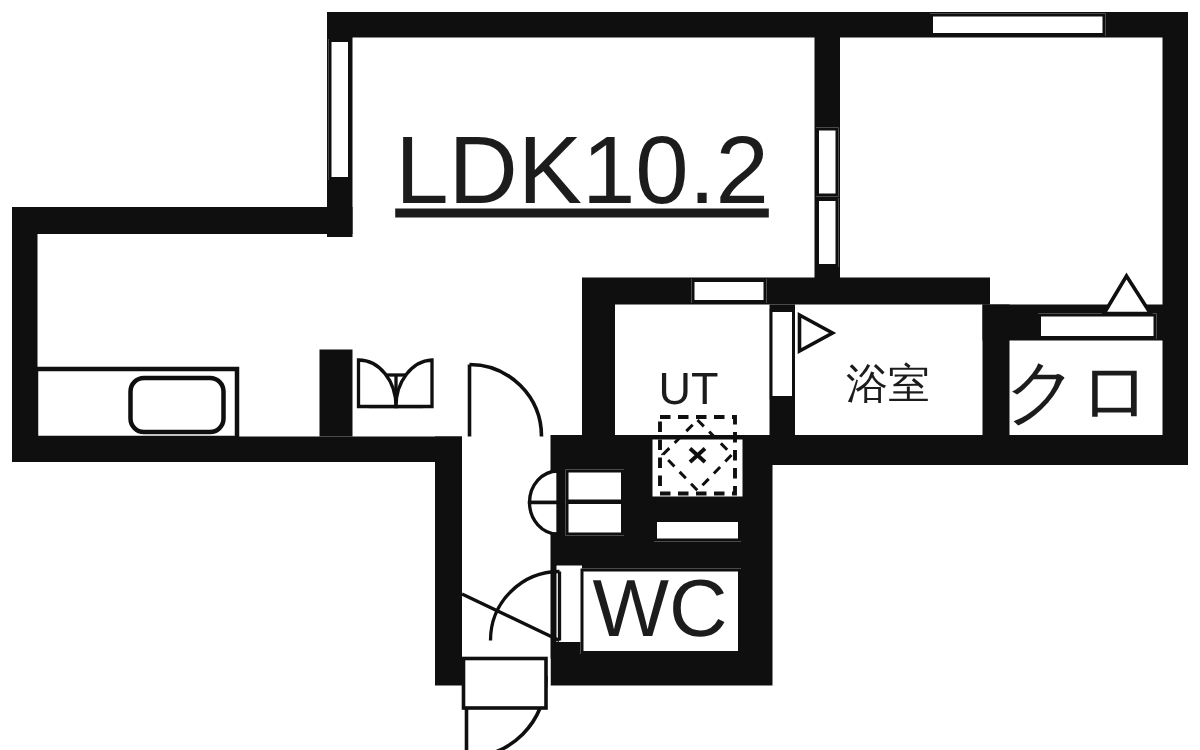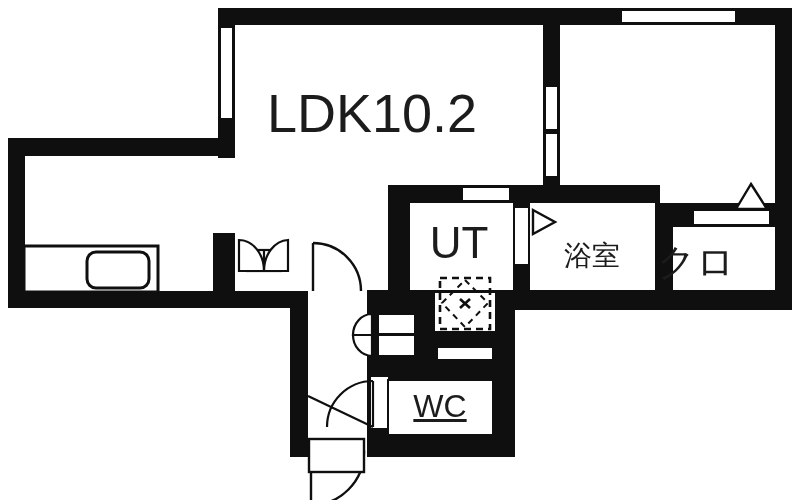--- a/index.html
+++ b/index.html
@@ -94,19 +94,19 @@
       <path d="M373,381 A46,46 0 0 0 327,427"></path>
       <line x1="308" y1="396" x2="373" y2="427"></line>
     </g>
 
     <g>
       <path d="M311,452 L364,452 A53,53 0 0 1 311,505 Z" fill="#ffffff" stroke="#0f0f0f" stroke-width="2.4"></path>
       <rect x="309" y="439" width="55" height="33" fill="#ffffff" stroke="#0f0f0f" stroke-width="2.4"></rect>
     </g>
   </svg>
 
-  <div class="label" style="left:222px;top:84px;width:300px;font-size:54px;line-height:58px;">LDK10.2</div>
-  <div class="label" style="left:409px;top:221px;width:100px;font-size:44px;line-height:44px;">UT</div>
+  <div class="label" style="left:238px;top:84px;width:300px;font-size:64px;line-height:58px;text-decoration:underline;">LDK10.2</div>
+  <div class="label" style="left:409px;top:238px;width:100px;font-size:30px;line-height:44px;">UT</div>
   <div class="label" style="left:532px;top:236px;width:120px;font-size:28px;line-height:40px;">浴室</div>
-  <div class="label" style="left:636px;top:241px;width:120px;font-size:38px;line-height:42px;">クロ</div>
-  <div class="label" style="left:390px;top:383px;width:100px;font-size:32px;line-height:46px;text-decoration:underline;">WC</div>
+  <div class="label" style="left:659px;top:241px;width:120px;font-size:48px;line-height:42px;">クロ</div>
+  <div class="label" style="left:390px;top:383px;width:100px;font-size:54px;line-height:46px;">WC</div>
 
 </div>
 
 </body></html>

